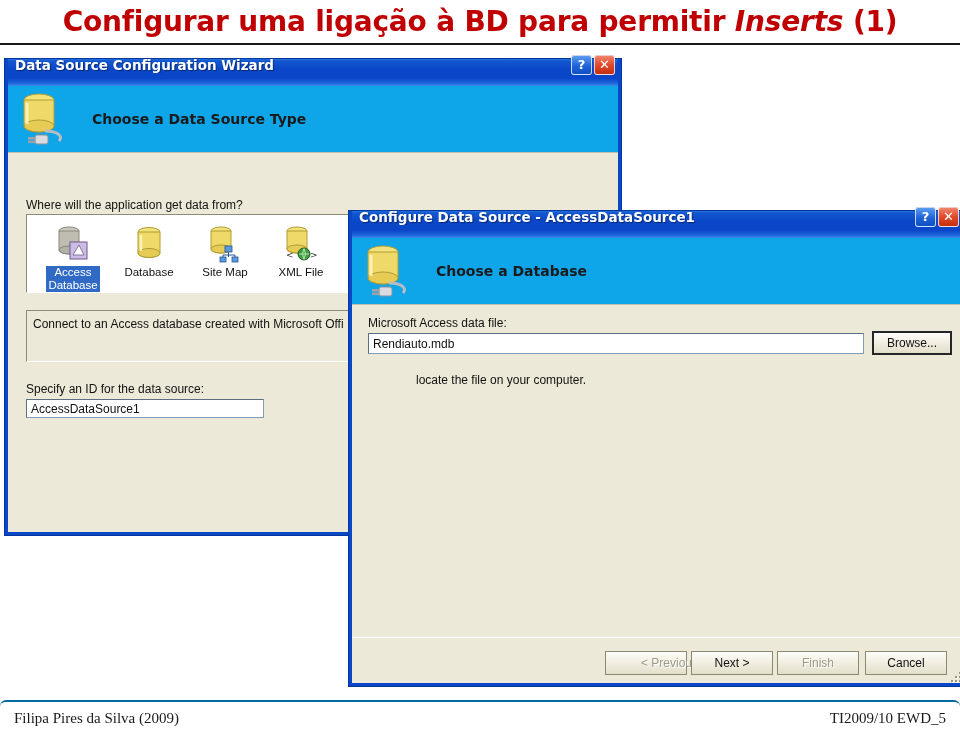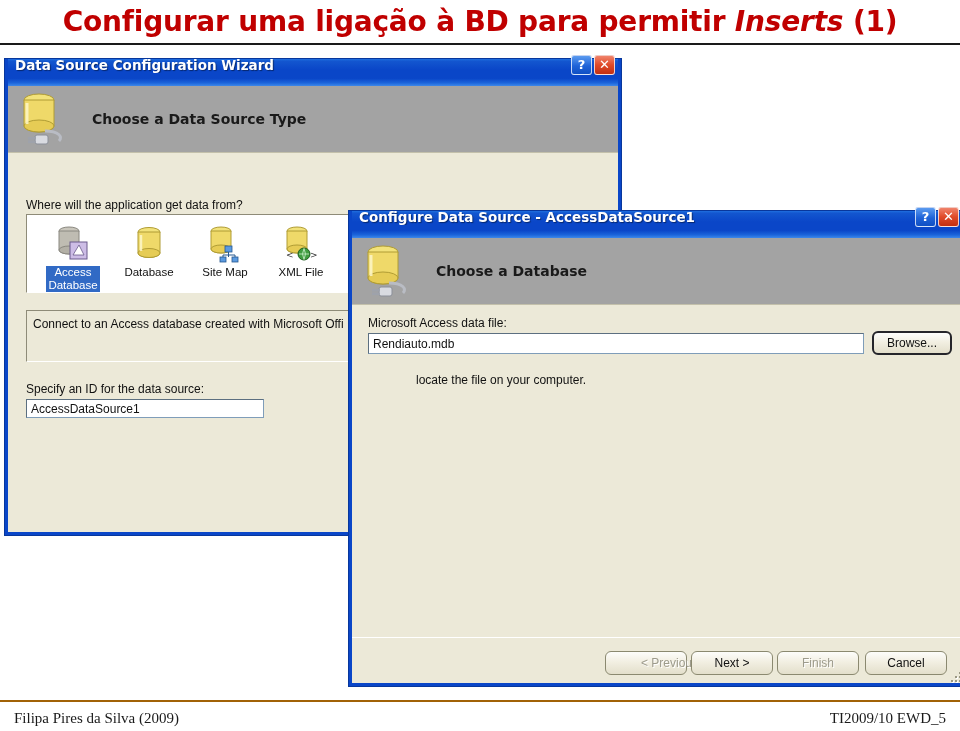--- a/index.html
+++ b/index.html
@@ -44,22 +44,23 @@
   #slide-title .title-text .ital {
     font-style: italic;
   }
 
   #slide-footer {
     position: absolute;
     left: 0;
     top: 700px;
     width: 960px;
     height: 31px;
-    border-top: 2px solid #a16207;
-    box-sizing: border-box;
+    border-top: 2px solid #0369a1;
+    box-sizing: border-box;
+    border-radius: 6px;
   }
   .footer-left, .footer-right {
     position: absolute;
     top: 8px;
     font-family: "Liberation Serif", serif;
     font-size: 15px;
     color: #1a1a1a;
     white-space: nowrap;
   }
   .footer-left { left: 14px; }
@@ -123,21 +124,21 @@
   .xp-body {
     background: #ece9d8;
     height: calc(100% - 27px);
     box-sizing: border-box;
     position: relative;
     overflow: hidden;
   }
 
   
   .wiz-header {
-    background: #a3a3a3;
+    background: #0ea5e9;
     border-bottom: 1px solid #c3c0ab;
     display: flex;
     align-items: center;
     padding-left: 10px;
     box-sizing: border-box;
   }
   .wiz-header-title {
     font-family: "DejaVu Sans", sans-serif;
     font-size: 14px;
     font-weight: bold;
@@ -177,21 +178,21 @@
     border-right-color: #ffffff;
     border-bottom-color: #ffffff;
     box-sizing: border-box;
   }
   .sunken-panel.flat {
     background: #ece9d8;
   }
   .btn {
     background: linear-gradient(180deg,#fdfdfb 0%, #f2efe2 45%, #e3dfcb 100%);
     border: 1px solid #8b8970;
-    border-radius: 6px;
+    border-radius: 0;
     display: flex;
     align-items: center;
     justify-content: center;
     font-family: "Liberation Sans", sans-serif;
     font-size: 12px;
     color: #111111;
     box-sizing: border-box;
     cursor: pointer;
     white-space: nowrap;
   }

